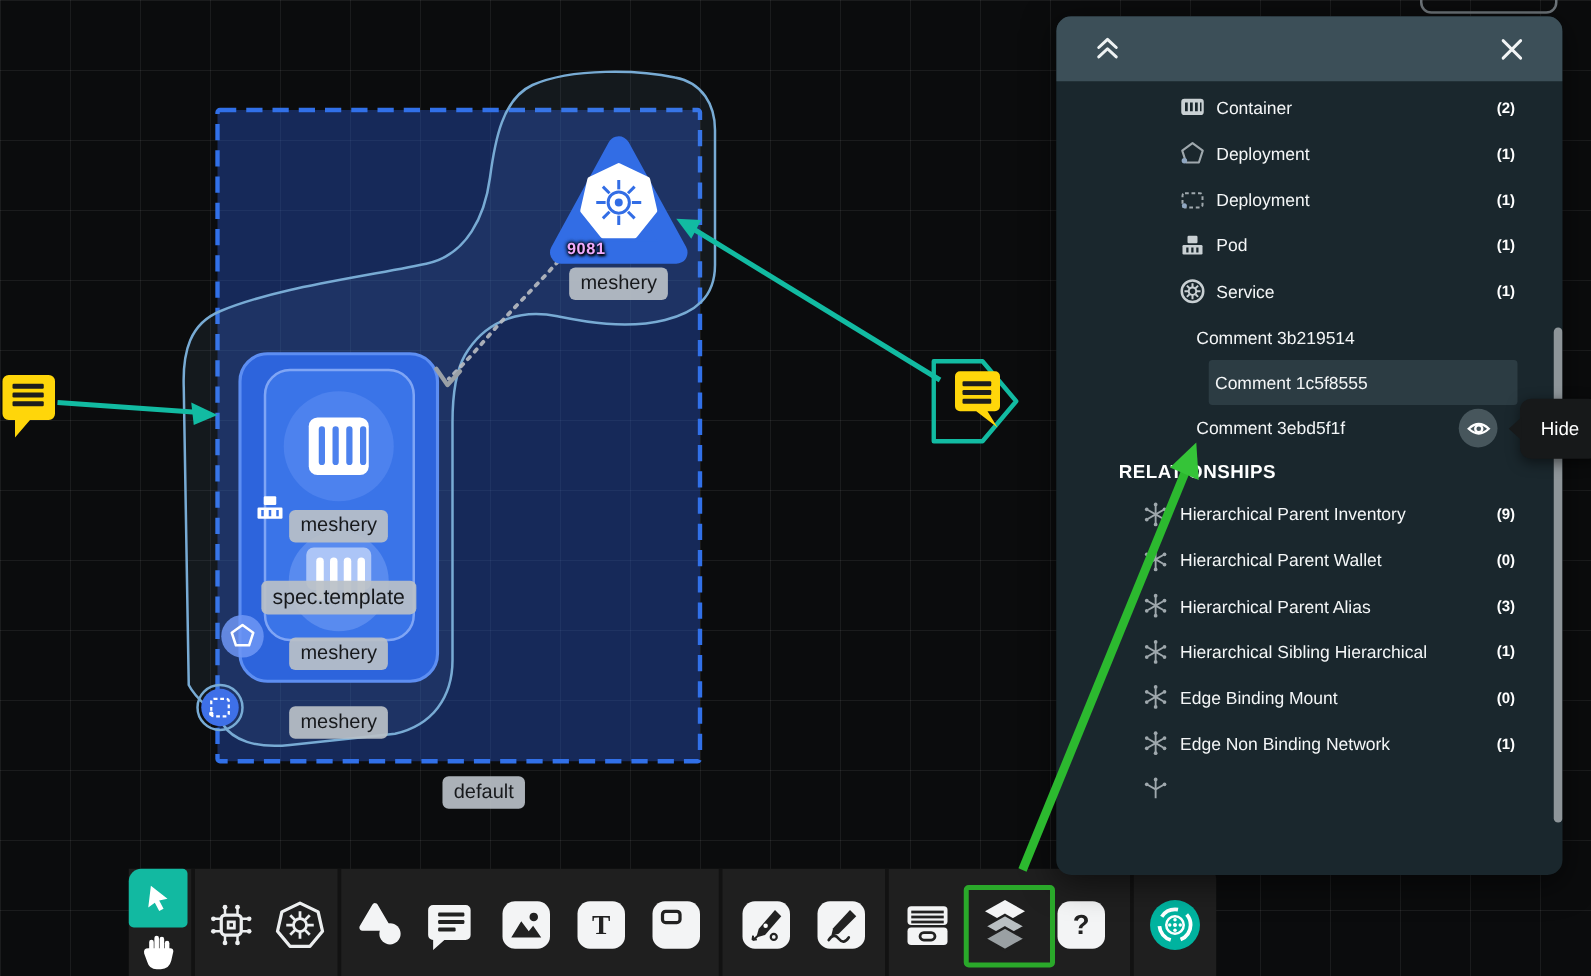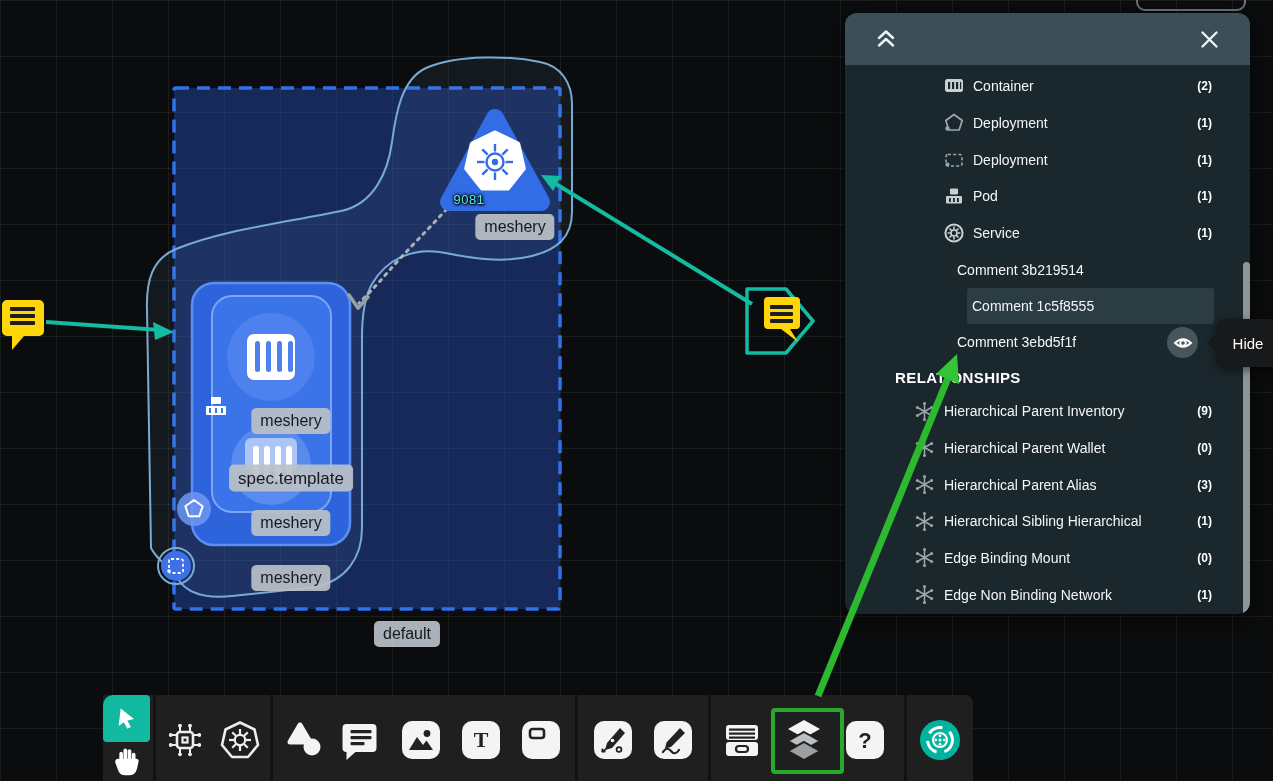--- a/index.html
+++ b/index.html
@@ -15,36 +15,36 @@
       linear-gradient(to right, rgba(255,255,255,0.065) 1px, transparent 1px),
       linear-gradient(to bottom, rgba(255,255,255,0.065) 1px, transparent 1px);
     background-size:56px 56px;
   }
   svg{display:block}
   #canvas-svg{position:absolute;left:0;top:0;z-index:1;}
   
   .nlabel{
     position:absolute;z-index:2;transform:translate(-50%,-50%);
     background:rgba(186,192,199,0.92);color:#17191c;
-    font-size:16px;line-height:1;padding:5px 9px;border-radius:5px;white-space:nowrap;margin-left:20px;
+    font-size:16px;line-height:1;padding:5px 9px;border-radius:5px;white-space:nowrap;
   }
   .portlabel{
     position:absolute;z-index:2;transform:translate(-50%,-50%);
-    color:#5eead4;font-size:13px;font-weight:normal;letter-spacing:.5px;white-space:nowrap;
+    color:#f0abfc;font-size:13px;font-weight:bold;letter-spacing:.5px;white-space:nowrap;
     text-shadow:0 0 3px #000,0 0 3px #000,0 0 4px #000,1px 1px 2px #000;
     padding-left:20px;
   }
   
   .ghost-toolbar{
     position:absolute;left:1136px;top:-13px;width:106px;height:20px;z-index:3;
     border:2px solid #70777c;border-radius:9px;background:transparent;
   }
   
   .panel{
-    position:absolute;left:845px;top:13px;width:405px;height:601px;z-index:5;
+    position:absolute;left:845px;top:13px;width:405px;height:687px;z-index:5;
     background:#1a272d;border-radius:12px;box-shadow:0 6px 26px rgba(0,0,0,.55);
     overflow:hidden;color:#f2f4f5;
   }
   .panel-header{
     position:relative;height:52px;background:#3c4f58;
     display:flex;align-items:center;justify-content:space-between;padding:0 30px;
   }
   .hbtn{width:22px;height:22px;display:flex;align-items:center;justify-content:center;cursor:pointer;}
   .p-list{position:relative;}
   .p-row{height:36.7px;display:flex;align-items:center;padding-left:97px;position:relative;}

